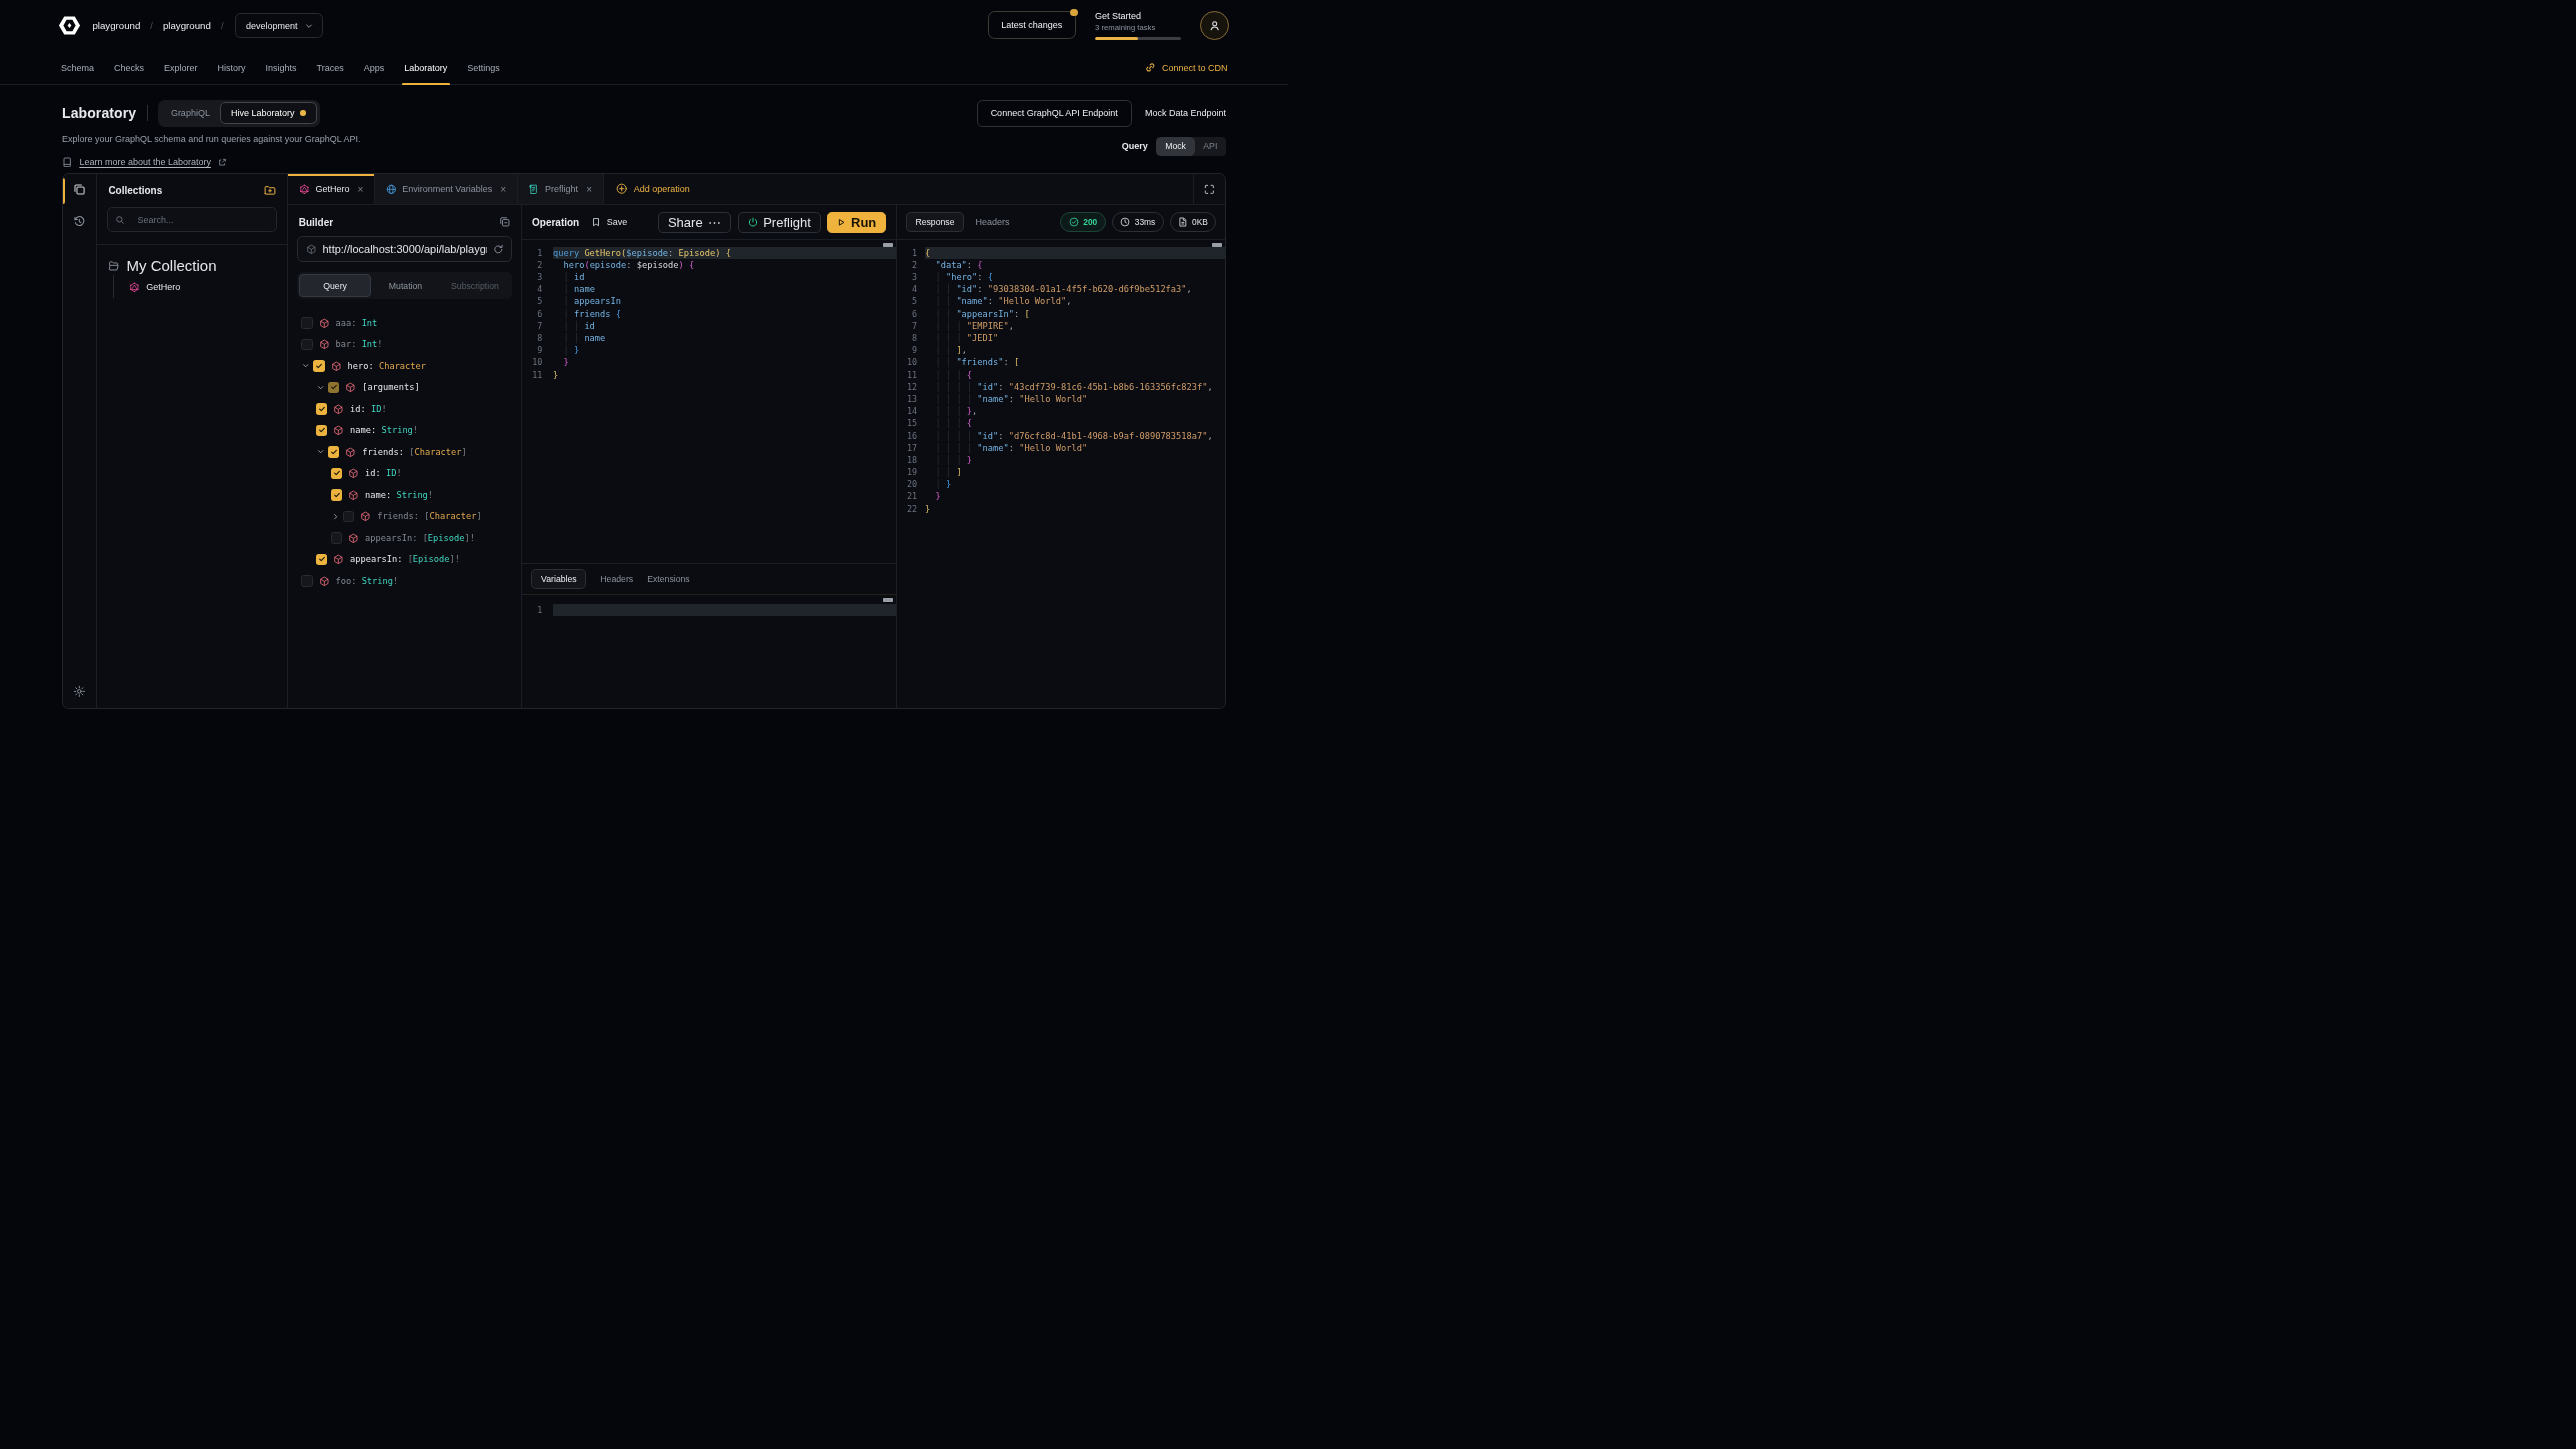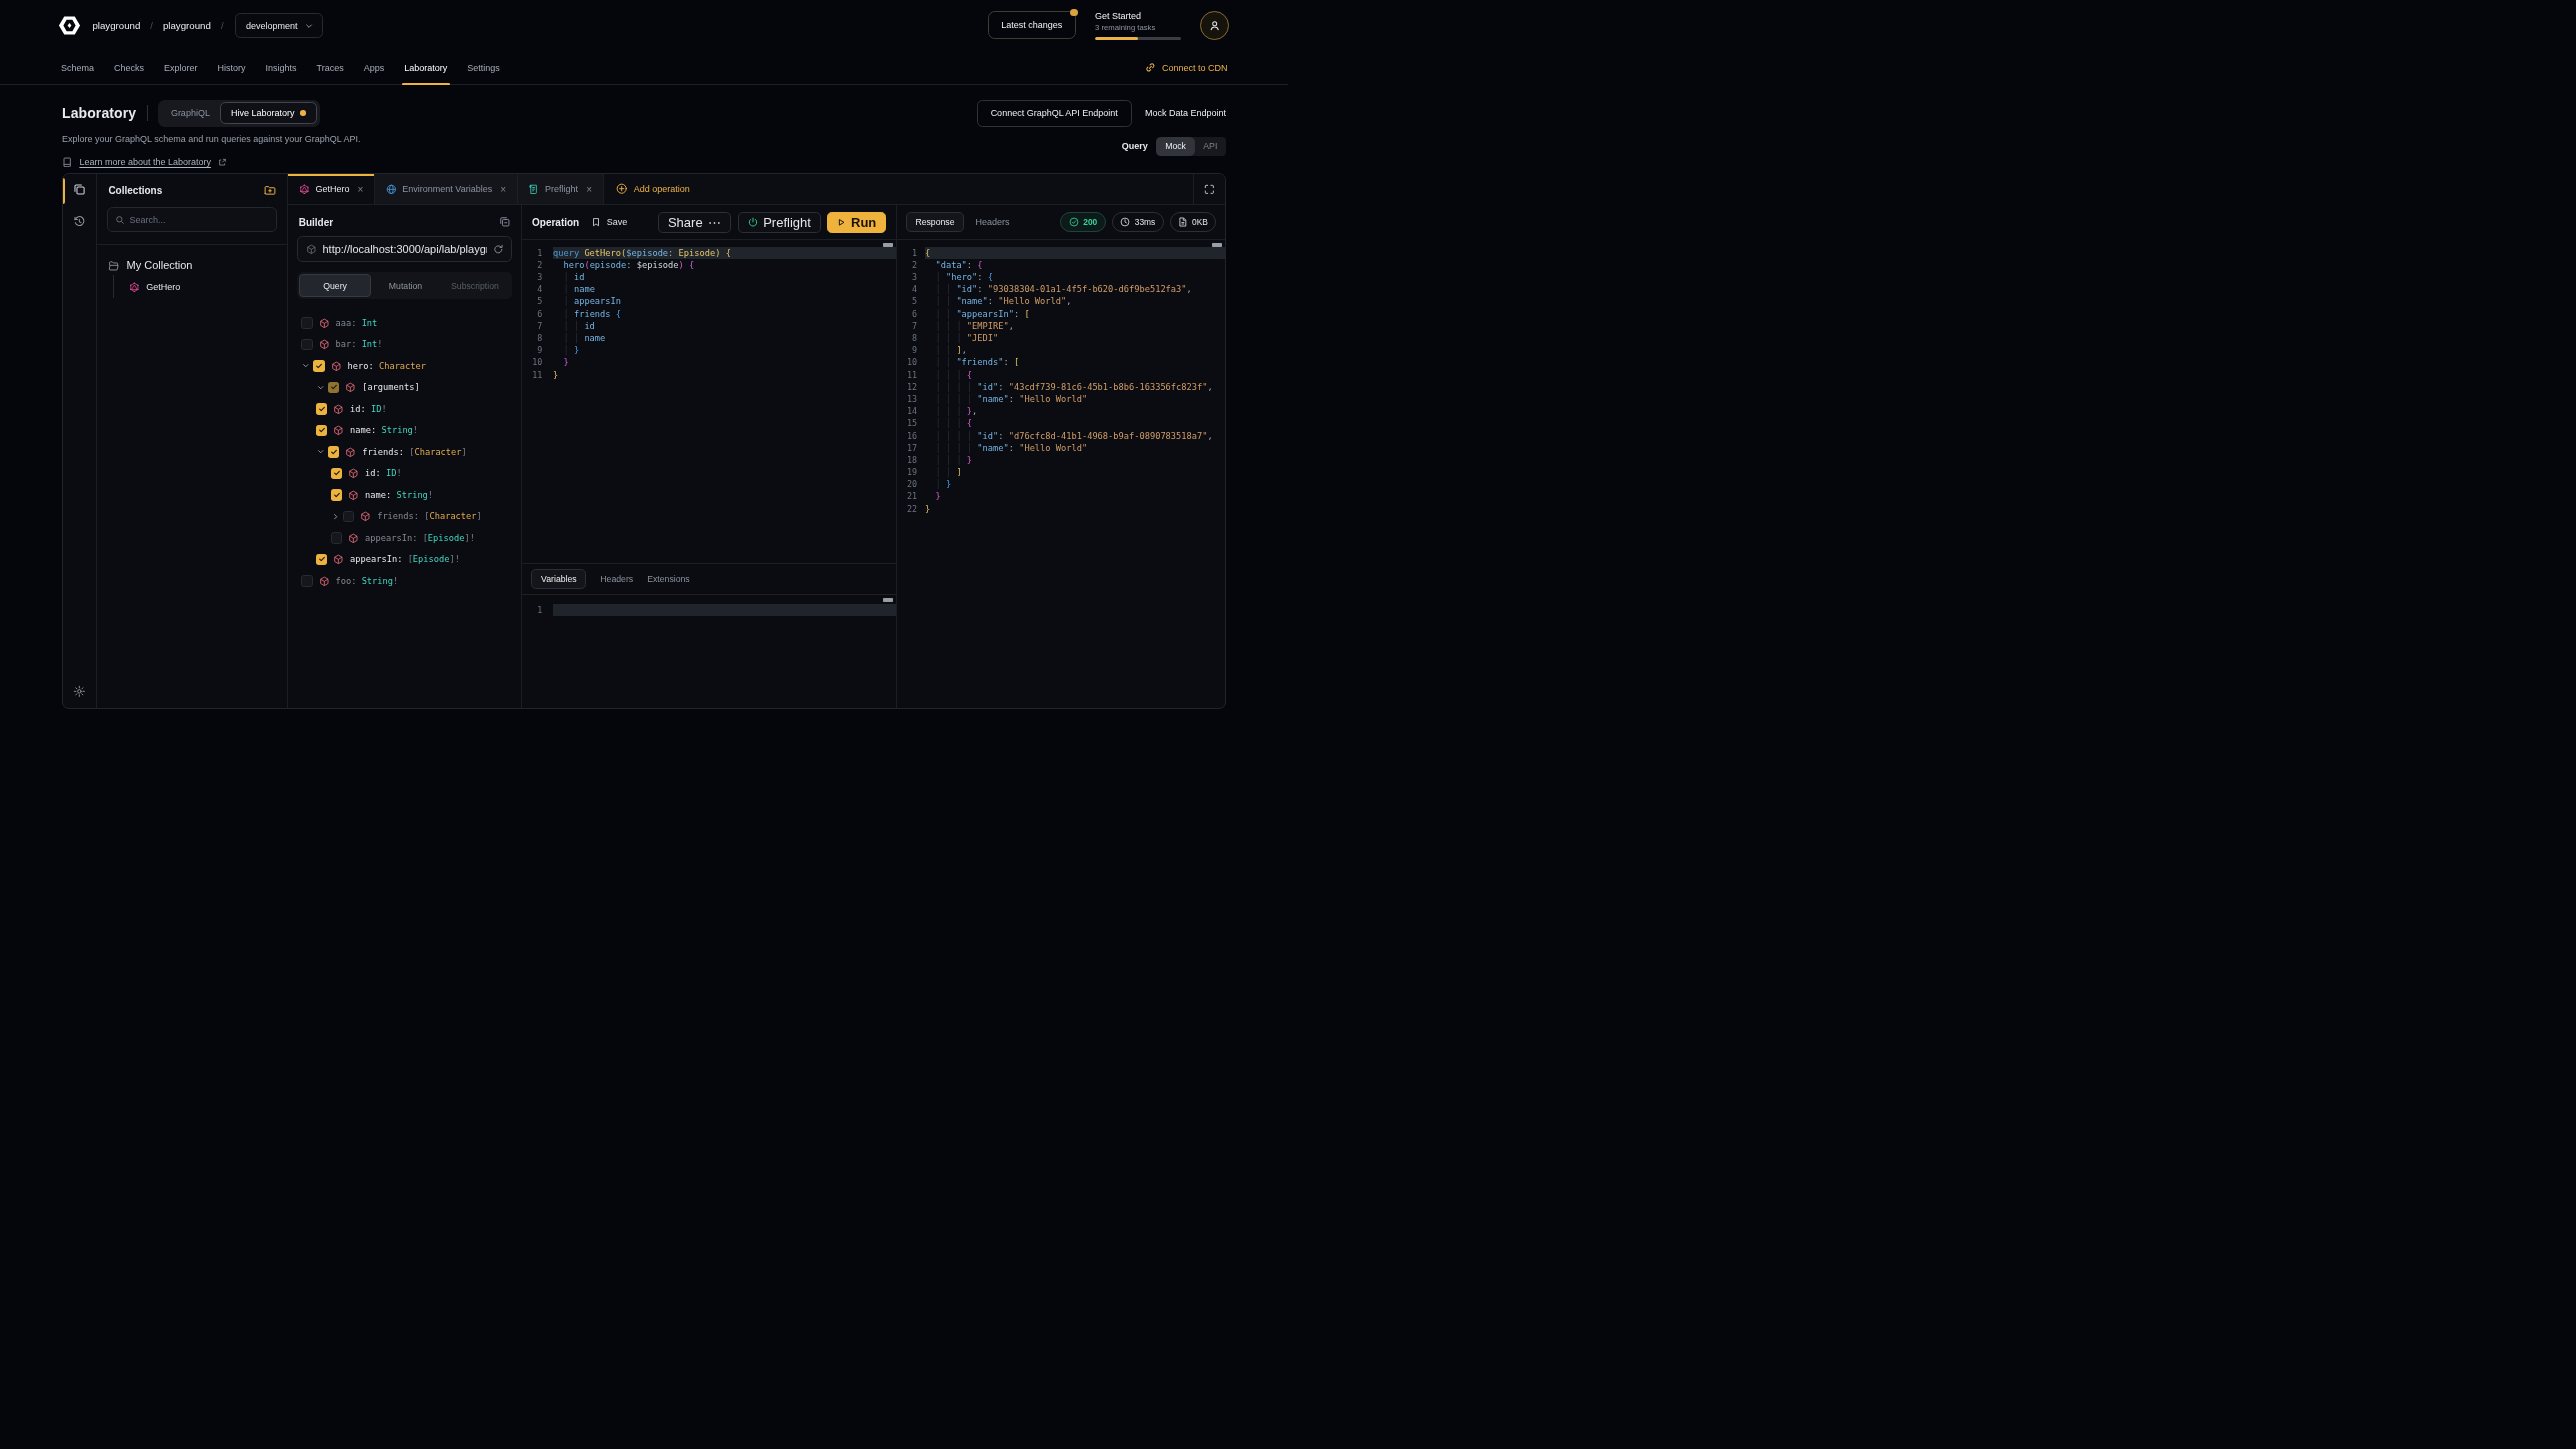--- a/index.html
+++ b/index.html
@@ -56,26 +56,26 @@
   .main { position:absolute; left:62px; right:62px; top:173px; height:536px; border:0.7px solid #20242c; border-radius:6.7px; background:#0a0c11; display:flex; overflow:hidden; }
 
   .rail { width:34px; border-right:0.7px solid #1a1e26; position:relative; display:flex; flex-direction:column; align-items:center; padding:9.4px 0 10.7px; flex:none; }
   .rail-active-bar { position:absolute; left:0; top:4px; width:2px; height:25.5px; background:#efb23c; border-radius:0 2px 2px 0; }
   .rail-icon { margin-bottom:19px; }
   .rail-bottom { margin-top:auto; }
 
   .col-panel { width:191px; border-right:0.7px solid #1a1e26; display:flex; flex-direction:column; flex:none; }
   .col-head { height:32px; display:flex; align-items:center; padding:0 11.4px; }
   .col-title { font-size:10px; font-weight:700; flex:1; }
-  .search { margin:1.3px 10px 11.4px; height:25px; border:0.7px solid #23272f; background:#0d0f15; border-radius:5.4px; display:flex; align-items:center; gap:4px; padding:0 7.4px; color:#6a707b; font-size:9px; }
+  .search { margin:1.3px 10px 11.4px; height:25px; border:0.7px solid #23272f; background:#0d0f15; border-radius:5.4px; display:flex; align-items:center; gap:12px; padding:0 7.4px; color:#6a707b; font-size:9px; }
   .search input { background:transparent; border:none; outline:none; color:#c6cad1; font-size:9px; font-family:"Liberation Sans",sans-serif; width:100%; }
   .search input::placeholder { color:#6a707b; }
   .col-divider { border-top:0.7px solid #1a1e26; }
   .col-list { padding:10.7px 11.4px; }
-  .folder-row { display:flex; align-items:center; gap:6.7px; font-size:11px; height:20px; color:#e3e6eb; }
+  .folder-row { display:flex; align-items:center; gap:6.7px; font-size:15px; height:20px; color:#e3e6eb; }
   .col-children { margin-left:4.7px; border-left:0.7px solid #262a32; }
   .op-row { display:flex; align-items:center; gap:6.7px; font-size:9px; height:23px; padding-left:14.8px; color:#e3e6eb; }
 
   .right-area { flex:1; display:flex; flex-direction:column; min-width:0; }
   .tabs-row { height:31px; display:flex; align-items:stretch; border-bottom:0.7px solid #1a1e26; background:#0b0d12; flex:none; }
   .wtab { display:flex; align-items:center; gap:6px; padding:0 10.7px; font-size:9px; color:#8d939e; background:#13151b; border-right:0.7px solid #1a1e26; position:relative; }
   .wtab.active { background:#0a0c11; color:#e7e9ee; }
   .wtab.active::before { content:""; position:absolute; top:0; left:0; right:0; height:2px; background:#efb23c; }
   .wtab-close { color:#7b818c; font-size:10px; margin-left:2px; }
   .add-op { display:flex; align-items:center; gap:6px; padding:0 12.7px; color:#efb445; font-size:9px; }

